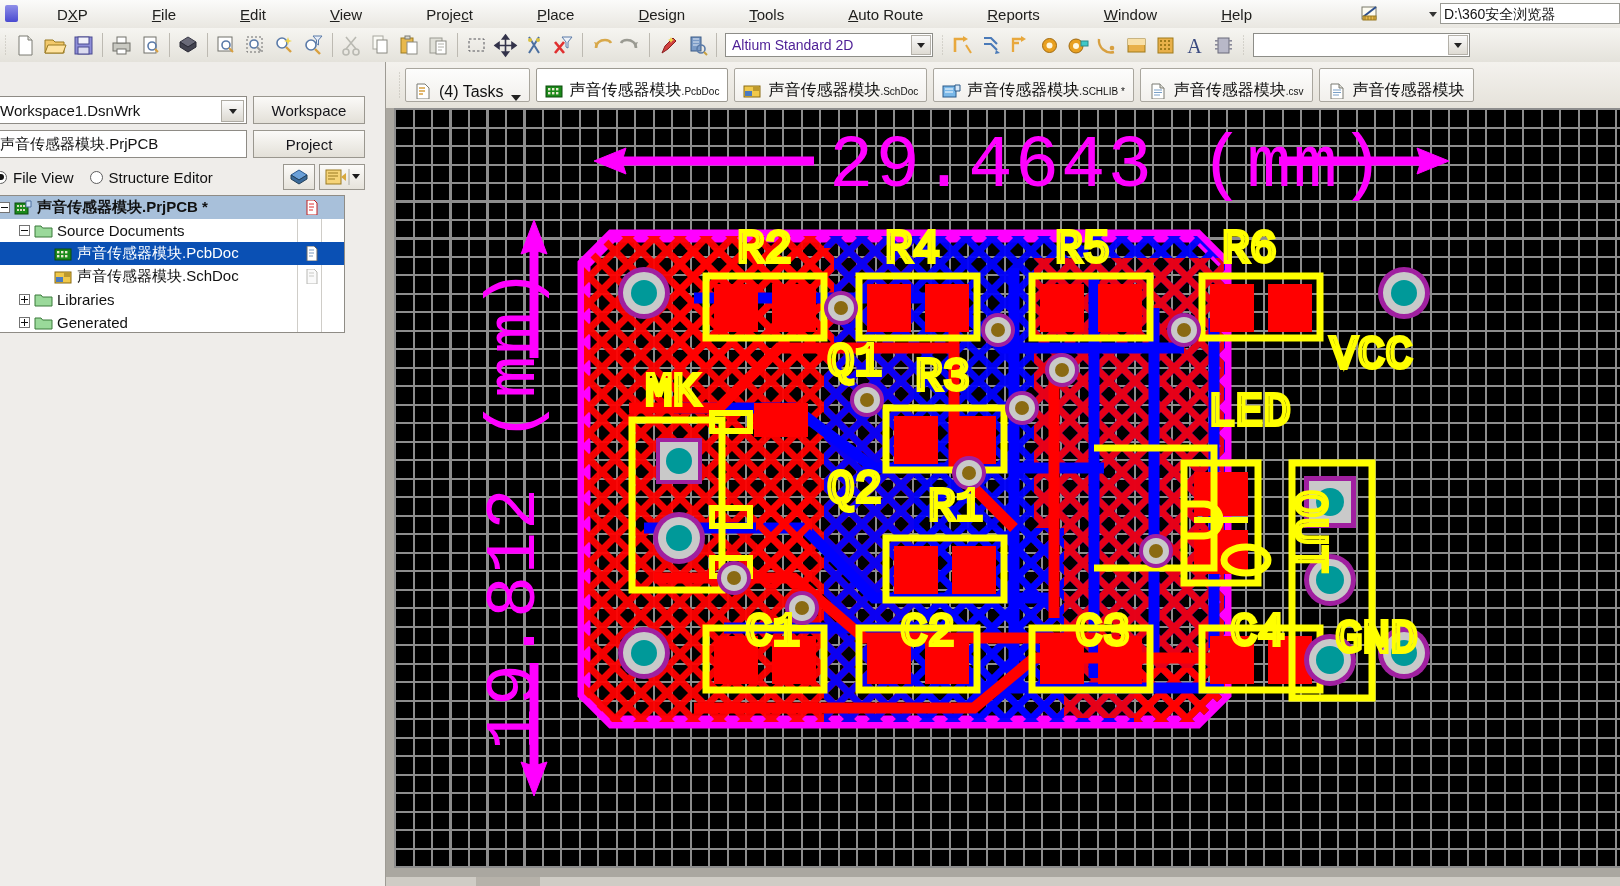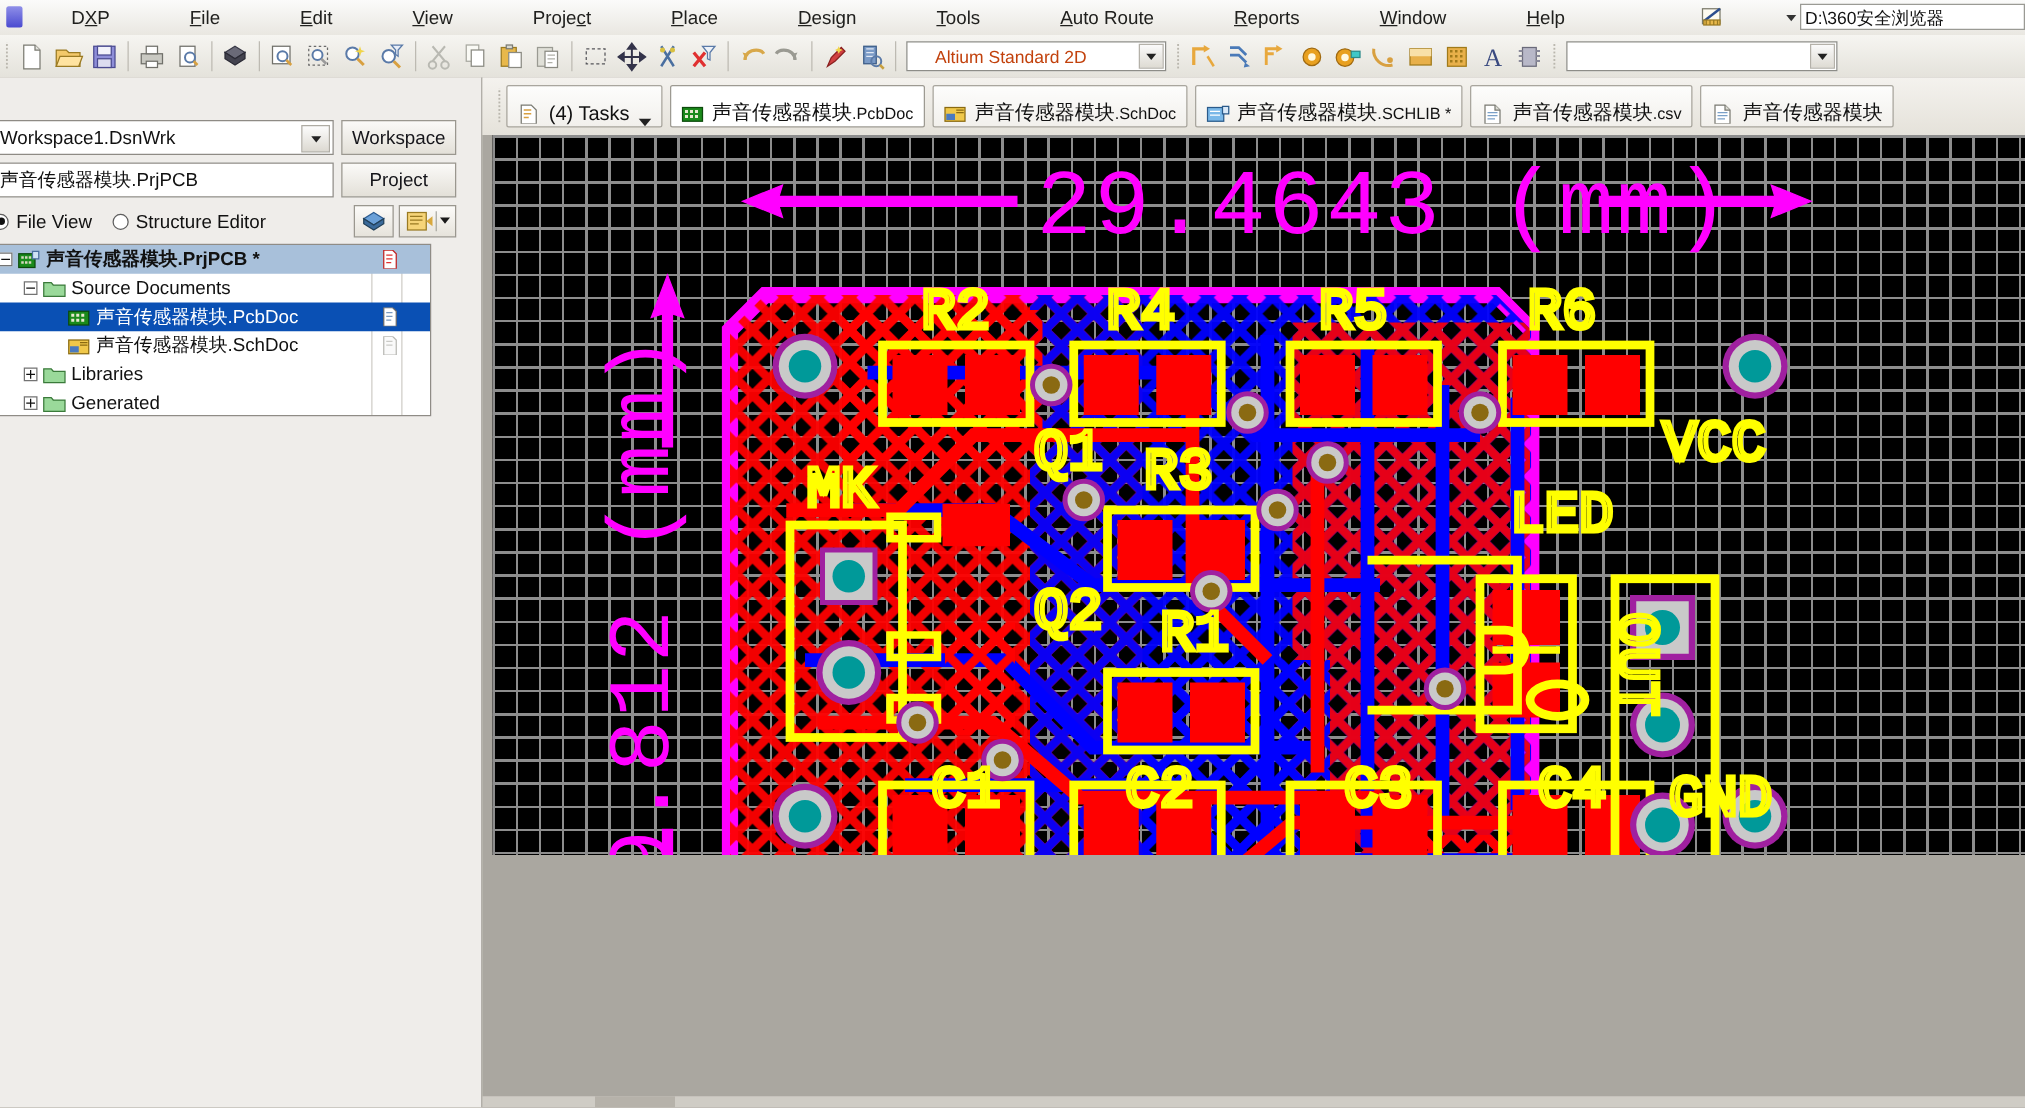--- a/index.html
+++ b/index.html
@@ -48,21 +48,21 @@
     position:absolute;left:0;top:28px;width:1620px;height:34px;
     background:linear-gradient(#f6f5f1,#e4e2db);
     display:flex;align-items:center;border-bottom:1px solid #b9b6ae;
   }
   .tbtn{width:27px;height:27px;position:relative;margin:0 1px;border-radius:2px;}
   .tsep{width:1px;height:24px;background:#bdbab2;margin:0 4px;}
   .combo{
     width:206px;height:22px;background:#fff;border:1px solid #8d8d88;
     display:flex;align-items:center;position:relative;margin:0 4px;
   }
-  .combo .txt{padding-left:22px;font-size:14px;color:#c2410c;white-space:nowrap;overflow:hidden;}
+  .combo .txt{padding-left:6px;font-size:14px;color:#4c1d95;white-space:nowrap;overflow:hidden;}
   .combo .arrow{
     position:absolute;right:1px;top:1px;width:18px;height:18px;
     background:linear-gradient(#fafafa,#dedbd3);border:1px solid #b4b1a9;
     display:flex;align-items:center;justify-content:center;
   }
   .combo .arrow i{
     width:0;height:0;border-left:4px solid transparent;border-right:4px solid transparent;
     border-top:5px solid #222;display:block;
   }
   .combo2{width:215px;}
@@ -87,21 +87,21 @@
     margin-left:-6px;
   }
   .fld .v{padding-left:5px;font-size:15px;color:#111;white-space:nowrap;}
   .fld .dd{
     position:absolute;right:2px;top:3px;width:21px;height:20px;
     background:linear-gradient(#fcfcfc,#dcd9d1);border:1px solid #aeaba3;
     display:flex;align-items:center;justify-content:center;
   }
   .fld .dd i{width:0;height:0;border-left:4px solid transparent;border-right:4px solid transparent;border-top:5px solid #222;}
   .sbtn{
-    width:92px;height:28px;margin-left:6px;box-sizing:border-box;
+    width:112px;height:28px;margin-left:6px;box-sizing:border-box;
     background:linear-gradient(#fbfaf8,#e3e0d8);border:1px solid #9a978f;
     font-size:15px;color:#15151a;display:flex;align-items:center;justify-content:center;
   }
   .radios{display:flex;align-items:center;height:26px;margin-bottom:5px;margin-left:-6px;}
   .radio{display:flex;align-items:center;margin-right:16px;font-size:15px;color:#111;}
   .rdot{
     width:13px;height:13px;border-radius:50%;border:1px solid #5e5e5e;background:#fff;
     margin-right:6px;position:relative;box-sizing:border-box;
   }
   .rdot.on:after{content:"";position:absolute;left:2.5px;top:2.5px;width:6px;height:6px;border-radius:50%;background:#111;}
@@ -135,30 +135,30 @@
     background:linear-gradient(#f4f2ee,#e5e2da);
     display:flex;align-items:center;padding-left:8px;box-sizing:border-box;
   }
   .tab{
     height:32px;background:linear-gradient(#fdfdfc,#f2f0ec);border:1px solid #a9a69e;
     display:flex;align-items:flex-end;padding:0 8px;margin-right:6px;border-radius:2px;
     white-space:nowrap;flex:none;
   }
   .tab.active{background:#fff;border-color:#9d9a92;}
   .tab .lbl{font-size:16px;color:#111;}
-  .tab .lbl .ext{font-size:13px;}
+  .tab .lbl .ext{font-size:10px;}
   .tab .ti{width:20px;height:18px;margin-right:5px;position:relative;flex:none;}
 
   
   .canvas-wrap{
     position:absolute;left:386px;top:108px;width:1234px;height:778px;
     background:#aaa7a0;box-sizing:border-box;padding-left:8px;padding-bottom:8px;
   }
   .canvas{
-    position:relative;width:1226px;height:576px;background:#000;overflow:hidden;
+    position:relative;width:1226px;height:760px;background:#000;overflow:hidden;
   }
   .grid{
     position:absolute;inset:0;
     background-image:
       repeating-linear-gradient(to right, #8d8d8d 0 2px, transparent 2px 18.5px),
       repeating-linear-gradient(to bottom, #8d8d8d 0 2px, transparent 2px 18.5px);
   }
   .pcb{position:absolute;left:0;top:0;width:1226px;height:760px;}
   .hscroll{
     position:absolute;left:386px;bottom:0;width:1234px;height:9px;background:#cfccc5;

